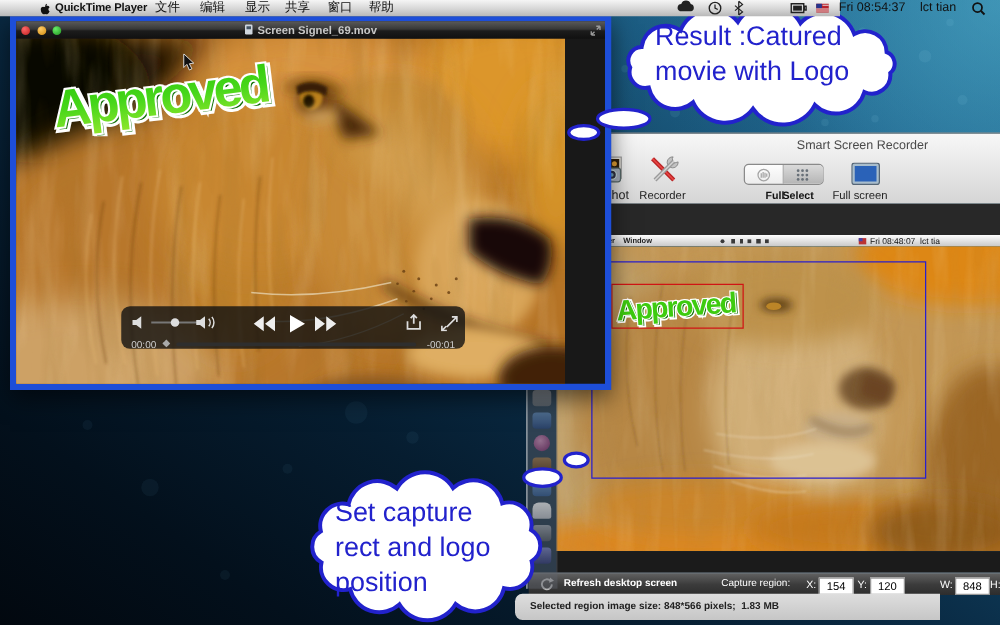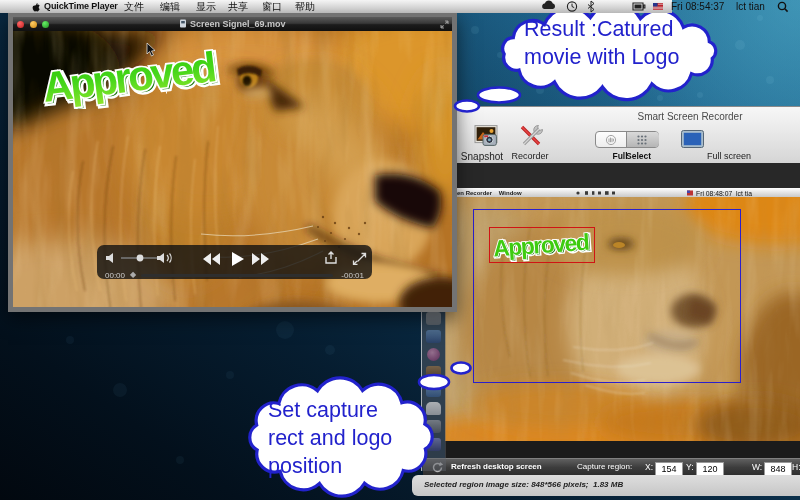--- a/index.html
+++ b/index.html
@@ -5,35 +5,35 @@
 .abs{position:absolute}
 #wall{position:absolute;left:0;top:0;width:800px;height:500px;
 background:
  radial-gradient(circle 300px at 800px 0px, rgba(100,195,220,.4), rgba(0,0,0,0) 72%),
  radial-gradient(circle 480px at 760px 30px, rgba(40,120,160,.45), rgba(0,0,0,0) 78%),
  linear-gradient(215deg, #26759a 0%, #1d6088 16%, #124565 32%, #0a2c46 50%, #061d30 66%, #03101c 84%, #02080f 100%);}
 #menubar{position:absolute;left:0;top:0;width:672px;height:13px;
 background:linear-gradient(#f5f5f5,#d6d6d6 55%,#b8b8b8);
 font-size:10px;color:#111;}
 #menubar .it{position:absolute;top:0;line-height:13px;white-space:nowrap}
-#qtwin{position:absolute;left:8px;top:13px;width:449px;height:299px;background:#737373;box-shadow:0 6px 18px rgba(0,0,0,.55);}
+#qtwin{position:absolute;left:8px;top:13px;width:449px;height:299px;background:#1d4ed8;box-shadow:0 6px 18px rgba(0,0,0,.55);padding-left:32px;}
 #qtinner{position:absolute;left:5px;top:4px;right:5px;bottom:5px;background:#181818;}
 #qtbar{position:absolute;left:0;top:0;right:0;height:14px;
 background:linear-gradient(#5a5a5a 0%,#383838 45%,#1c1c1c 55%,#101010 100%);}
 .tl{position:absolute;top:3.5px;width:7px;height:7px;border-radius:50%}
 #qtbar .ttl{position:absolute;left:0;right:0;top:0;text-align:center;font-size:9px;color:#c8c8c8;line-height:14px;font-weight:bold}
 #vid{position:absolute;left:0;top:14px;right:0;bottom:0;}
 #ctl{position:absolute;left:84px;top:214px;width:275px;height:34px;background:rgba(18,18,18,.8);border-radius:7px;}
 #rtoolbar{position:absolute;left:445px;top:106px;width:355px;height:56px;background:linear-gradient(#f7f7f7,#eaeaea 40%,#d5d5d5);border-top:1px solid #8a8a8a;border-bottom:1px solid #6a6a6a;}
 #rdark{position:absolute;left:445px;top:163px;width:355px;height:25px;background:#282828;}
 #minibar{position:absolute;left:445px;top:188px;width:355px;height:9px;background:linear-gradient(#fefefe,#c9c9c9);overflow:hidden}
 #shot{position:absolute;left:445px;top:197px;width:355px;height:244px;overflow:hidden;}
 #darkstrip{position:absolute;left:445px;top:441px;width:355px;height:17px;background:#1b1b1b;}
 #refbar{position:absolute;left:423px;top:458px;width:377px;height:17px;background:linear-gradient(#606060,#3c3c3c 50%,#2d2d2d);border-top:1px solid #808080;color:#fff;font-size:8.5px;}
-#lightbar{position:absolute;left:412px;top:475px;width:388px;height:21px;background:linear-gradient(#dedede,#c6c6c6);color:#222;font-size:8.5px;border-radius:6px 0 0 6px;font-style:italic;}
+#lightbar{position:absolute;left:412px;top:475px;width:340px;height:21px;background:linear-gradient(#dedede,#c6c6c6);color:#222;font-size:8.5px;border-radius:6px 0 0 6px;}
 .numbox{position:absolute;top:2.5px;width:26px;height:12px;background:#fff;border:1px solid #999;font-size:9px;color:#000;text-align:center;line-height:12px}
 #dock{position:absolute;left:421px;top:306px;width:24px;height:165px;background:rgba(95,100,108,.45);border-left:1px solid rgba(255,255,255,.6);}
 .dicon{position:absolute;left:4px;width:15px;height:13px;border-radius:3px;opacity:.85;filter:brightness(.82) saturate(.75)}
 </style></head>
 <body>
 <div id="wall"></div>
 <svg class="abs" style="left:0;top:0" width="800" height="500">
  <g fill="rgba(160,220,240,.09)">
   <circle cx="475" cy="30" r="4"></circle>
       <circle cx="500" cy="55" r="3"></circle>
@@ -97,21 +97,21 @@
           <circle cx="9.5" cy="9.5" r="1.1"></circle>
         </g>
       </svg>
   </div>
   <div class="abs" style="left:150px;top:44px;width:50px;text-align:center;font-size:8.5px;color:#111;font-weight:bold">Full</div>
   <div class="abs" style="left:181px;top:44px;width:50px;text-align:left;font-size:8.5px;color:#111;font-weight:bold">Select</div>
   <svg class="abs" style="left:236px;top:23px" width="23" height="18" viewBox="0 0 23 18">
     <rect x="0.5" y="0.5" width="22" height="17" rx="2" fill="#a8bdcc" stroke="#567"></rect>
     <rect x="2.8" y="2.8" width="17.4" height="12.4" fill="#2a62b8"></rect>
   </svg>
-  <div class="abs" style="left:180px;top:44px;width:126px;text-align:right;font-size:9px;color:#222">Full screen</div>
+  <div class="abs" style="left:180px;top:44px;width:126px;text-align:center;font-size:9px;color:#222">Full screen</div>
 </div>
 <div id="rdark"></div>
 <div id="minibar">
   <div class="abs" style="left:3px;top:1.5px;font-size:6px;color:#222;font-weight:bold">creen Recorder&nbsp;&nbsp;&nbsp;&nbsp;Window</div>
   <svg class="abs" style="left:125px;top:1px" width="230" height="8" viewBox="0 0 230 8">
     <g fill="#3a3a3a">
         <circle cx="8" cy="4" r="1.6"></circle>
         <rect x="15" y="2.2" width="3" height="3.6"></rect>
         <rect x="22" y="2.2" width="2.4" height="3.6"></rect>
         <rect x="28" y="2.5" width="3" height="3"></rect>

